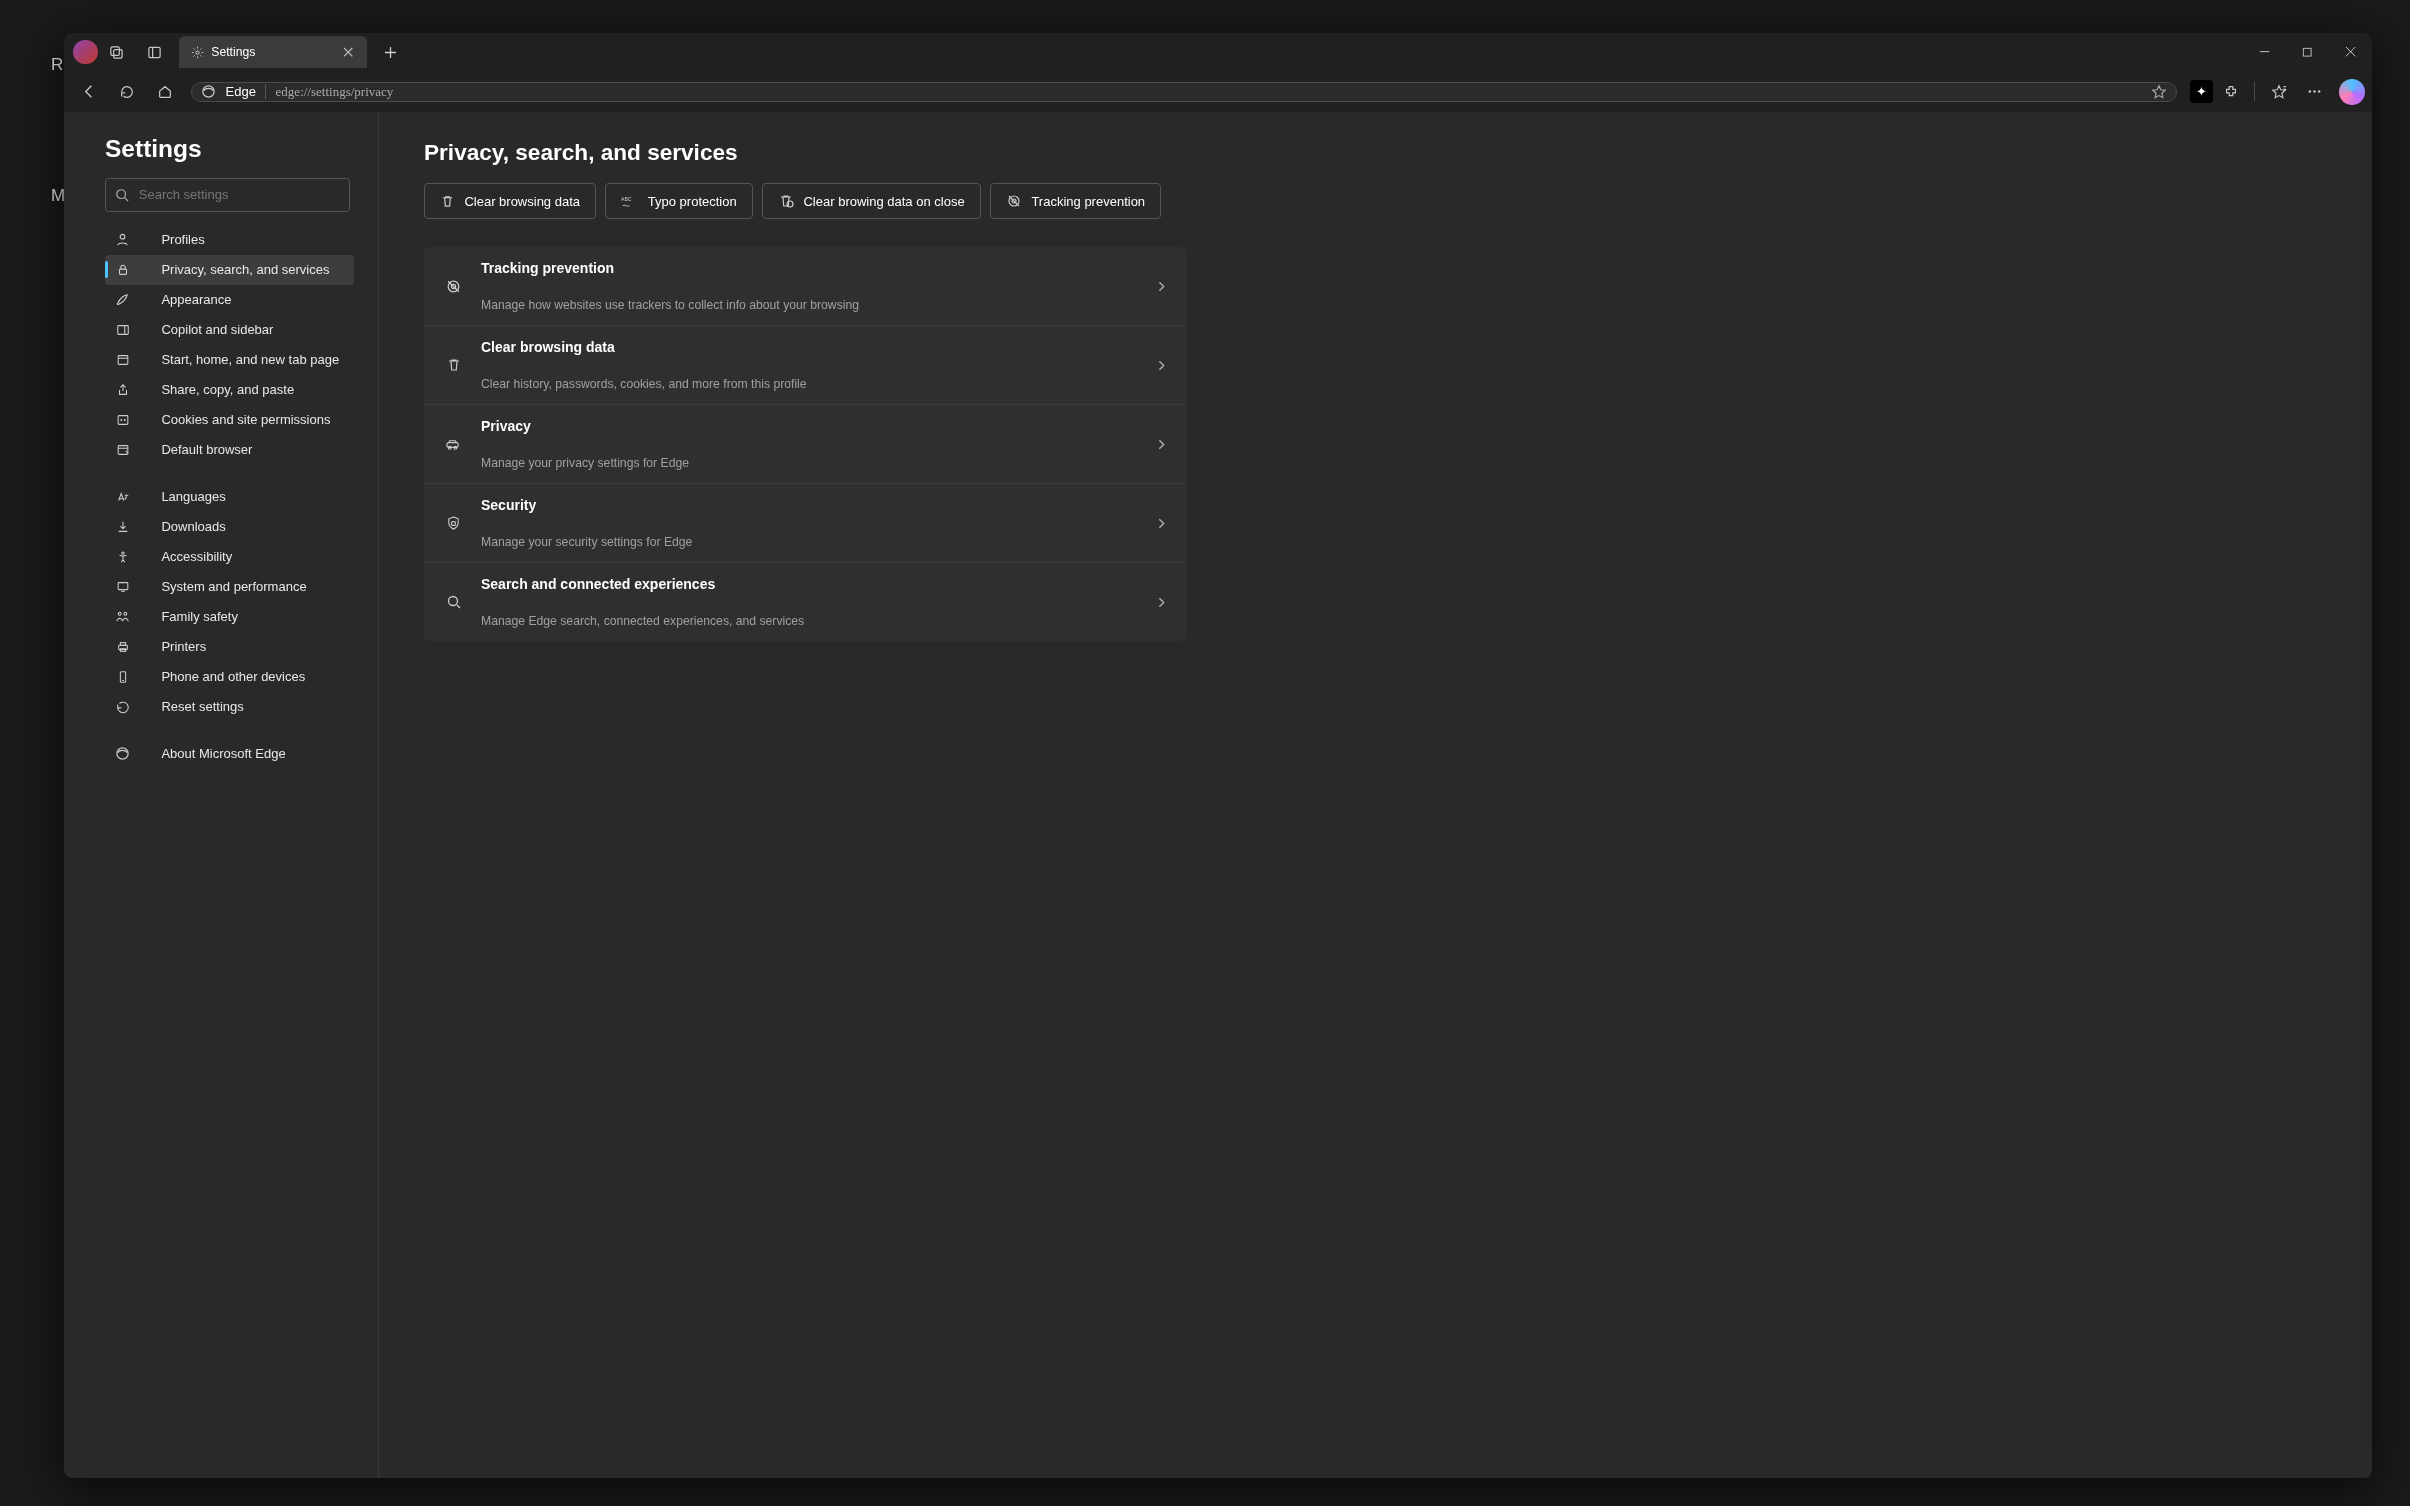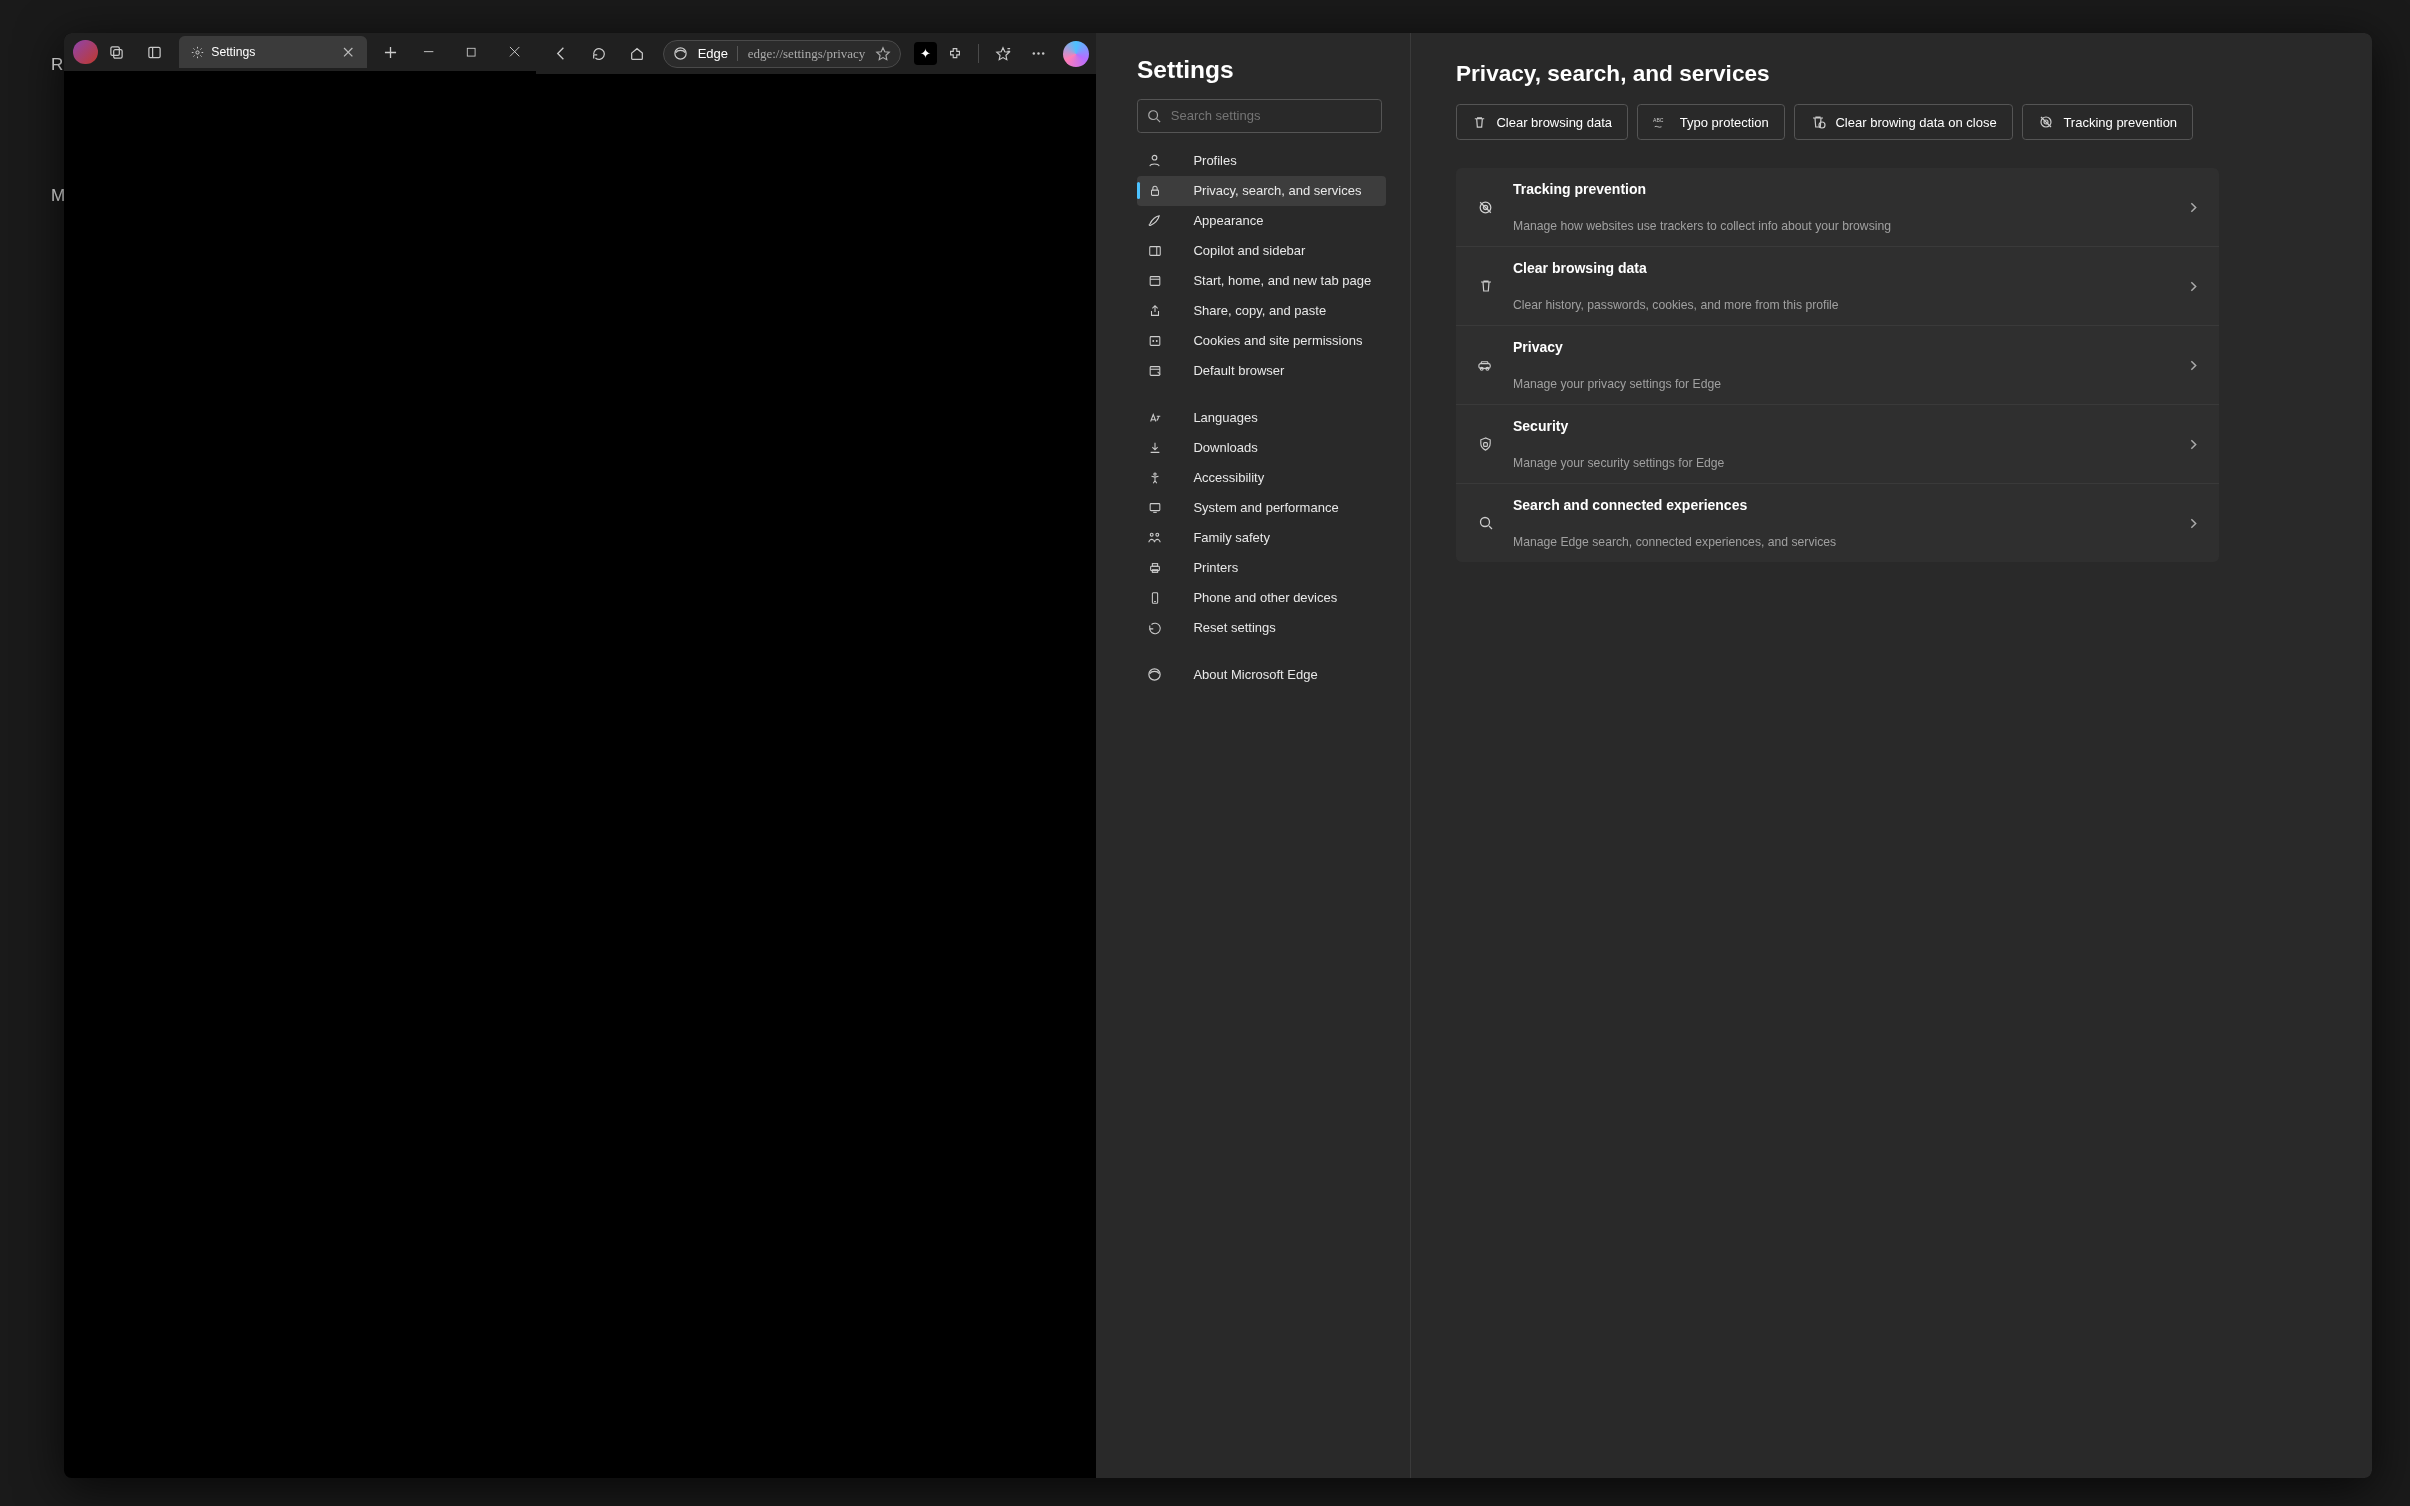--- a/index.html
+++ b/index.html
@@ -10,21 +10,21 @@
     color: #ffffff;
     overflow: hidden;
   }
   .window {
     position: absolute;
     top: 33px; left: 64px; right: 38px; bottom: 28px;
     background: #000000;
     border-radius: 7.5px;
     box-shadow: 0 9.4px 47px rgba(0,0,0,0.7);
     display: flex;
-    flex-direction: row;
+    flex-direction: column;
     overflow: hidden;
   }
   
   .titlebar {
     height: 38px;
     display: flex;
     align-items: center;
     background: #202020;
     padding: 0;
   }
@@ -66,21 +66,21 @@
     background:#202020;
   }
   .tool-btn {
     width:36px; height:32px;
     display:flex; align-items:center; justify-content:center;
     color:#c8c8c8;
     border-radius:3.8px;
   }
   .omnibox {
     flex:1;
-    height:28px;
+    height:20px;
     background:#2b2b2b;
     border:0.9px solid #4a4a4a;
     border-radius:17px;
     display:flex;
     align-items:center;
     padding: 0 9.4px;
     margin: 0 5.6px;
     gap:9.4px;
     color:#ccc;
     font-size:13px;

